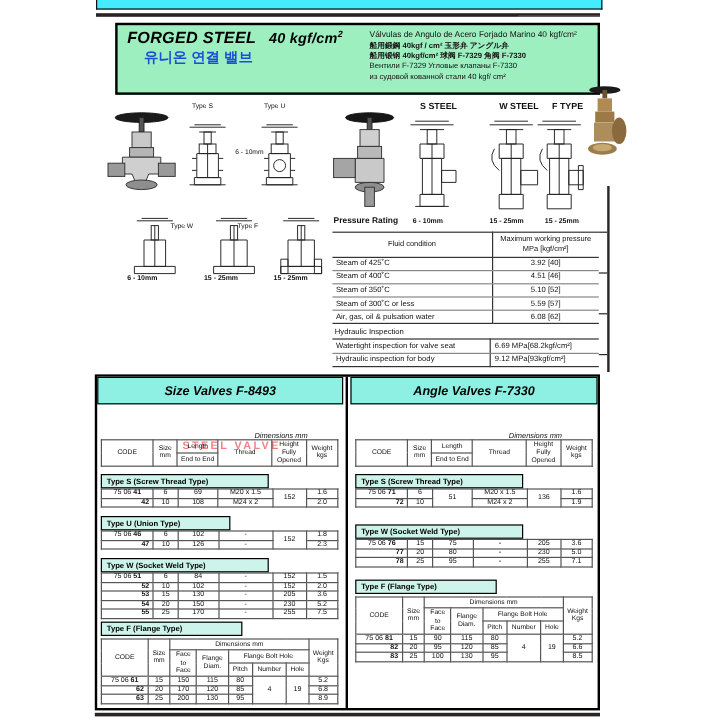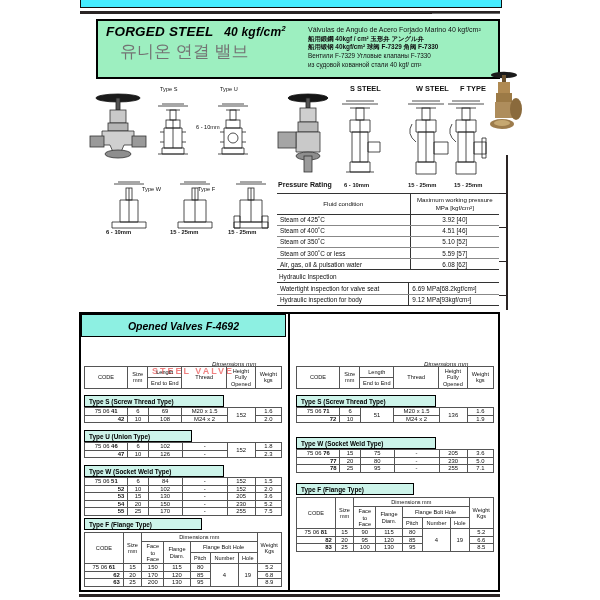--- a/index.html
+++ b/index.html
@@ -35,21 +35,21 @@
   .t-en{
     font-style:italic;font-weight:bold;font-size:13.5px;color:#000;
     letter-spacing:.2px;white-space:nowrap;
   }
   .t-en .sz{font-size:12px;}
   .t-en sup{font-size:7.5px;}
   .t-kr{
     font-weight:bold;font-size:12.5px;color:#000;margin-top:2px;white-space:nowrap;
   }
   .t-kr2{
-    font-weight:normal;font-size:17px;color:#737373;margin-top:1px;padding-left:14px;white-space:nowrap;
+    font-weight:bold;font-size:12px;color:#1d4ed8;margin-top:1px;padding-left:14px;white-space:nowrap;
   }
   .title-right{position:absolute;left:210px;top:4px;width:192px;line-height:1.38;}
   .tr-line{font-size:6.6px;color:#111;white-space:nowrap;}
   .tr-line.es{font-size:7px;}
   .tr-line.jp,.tr-line.cn{font-weight:bold;font-size:6.4px;}
   .tr-line.ru{font-size:6.4px;}
 
   
   .draw-left{position:absolute;left:84px;top:84px;width:190px;height:150px;}
   .draw-right{position:absolute;left:276px;top:84px;width:212px;height:112px;}
@@ -361,23 +361,26 @@
       <td class="c2">9.12  MPa[93kgf/cm²]</td>
     </tr>
   </tbody>
     </table>
 
   <div class="panel"></div>
   <div class="panel-split"></div>
   <div class="panel-underline"></div>
 
   <div class="secthead" style="left:81px;top:314px;width:205px;">
-    <span><em>Opened</em>&nbsp;<span>Valves F-4692</span></span>
-  </div>
-
+    <span><em>Size</em>&nbsp;<span>Valves F-8493</span></span>
+  </div>
+
+  <div class="secthead" style="left:292px;top:314px;width:206px;">
+    <span><em>Angle</em>&nbsp;<span>Valves F-7330</span></span>
+  </div>
 
   <div class="wm2">STEEL VALVE</div>
 
   <div class="subcap" style="left:212px;top:360px;">Dimensions mm</div>
   <table class="vt" style="left:84px;top:366px;width:198px;">
     <tbody>
         <tr class="hd">
       <td rowspan="2" style="width:44px;">CODE</td>
       <td rowspan="2" style="width:20px;white-space:pre-line;">Size
 mm</td>

